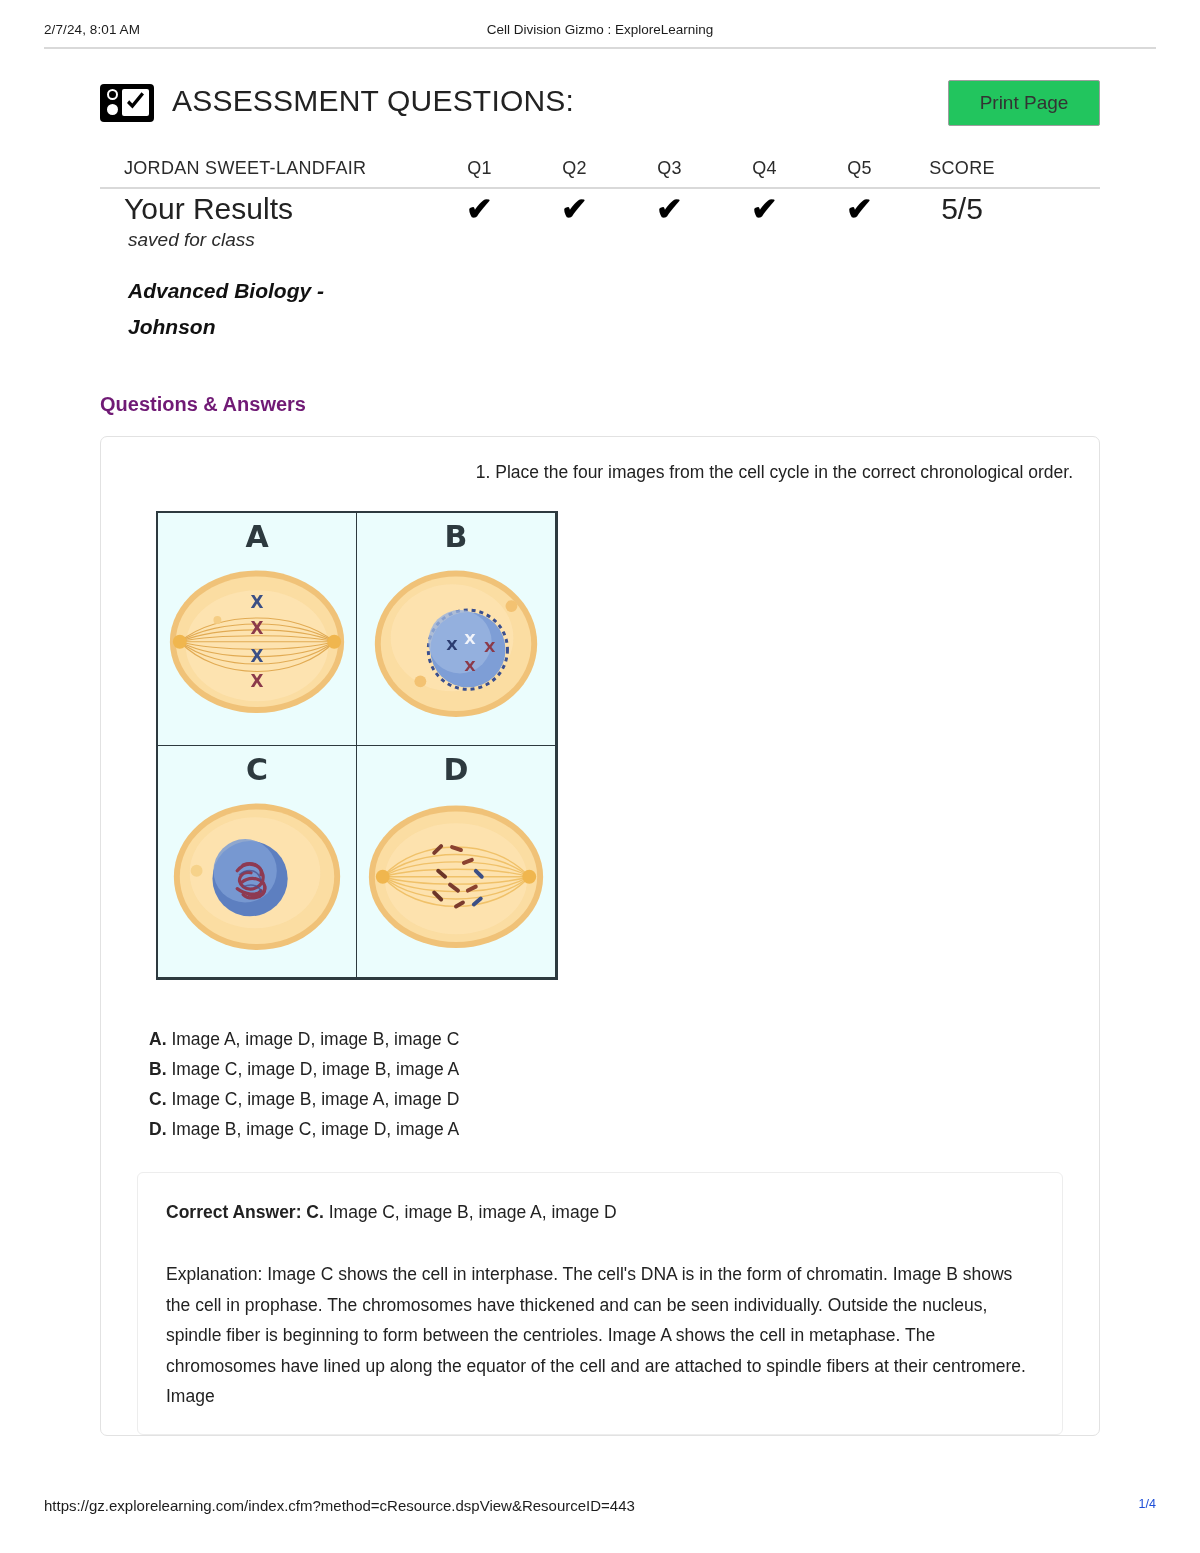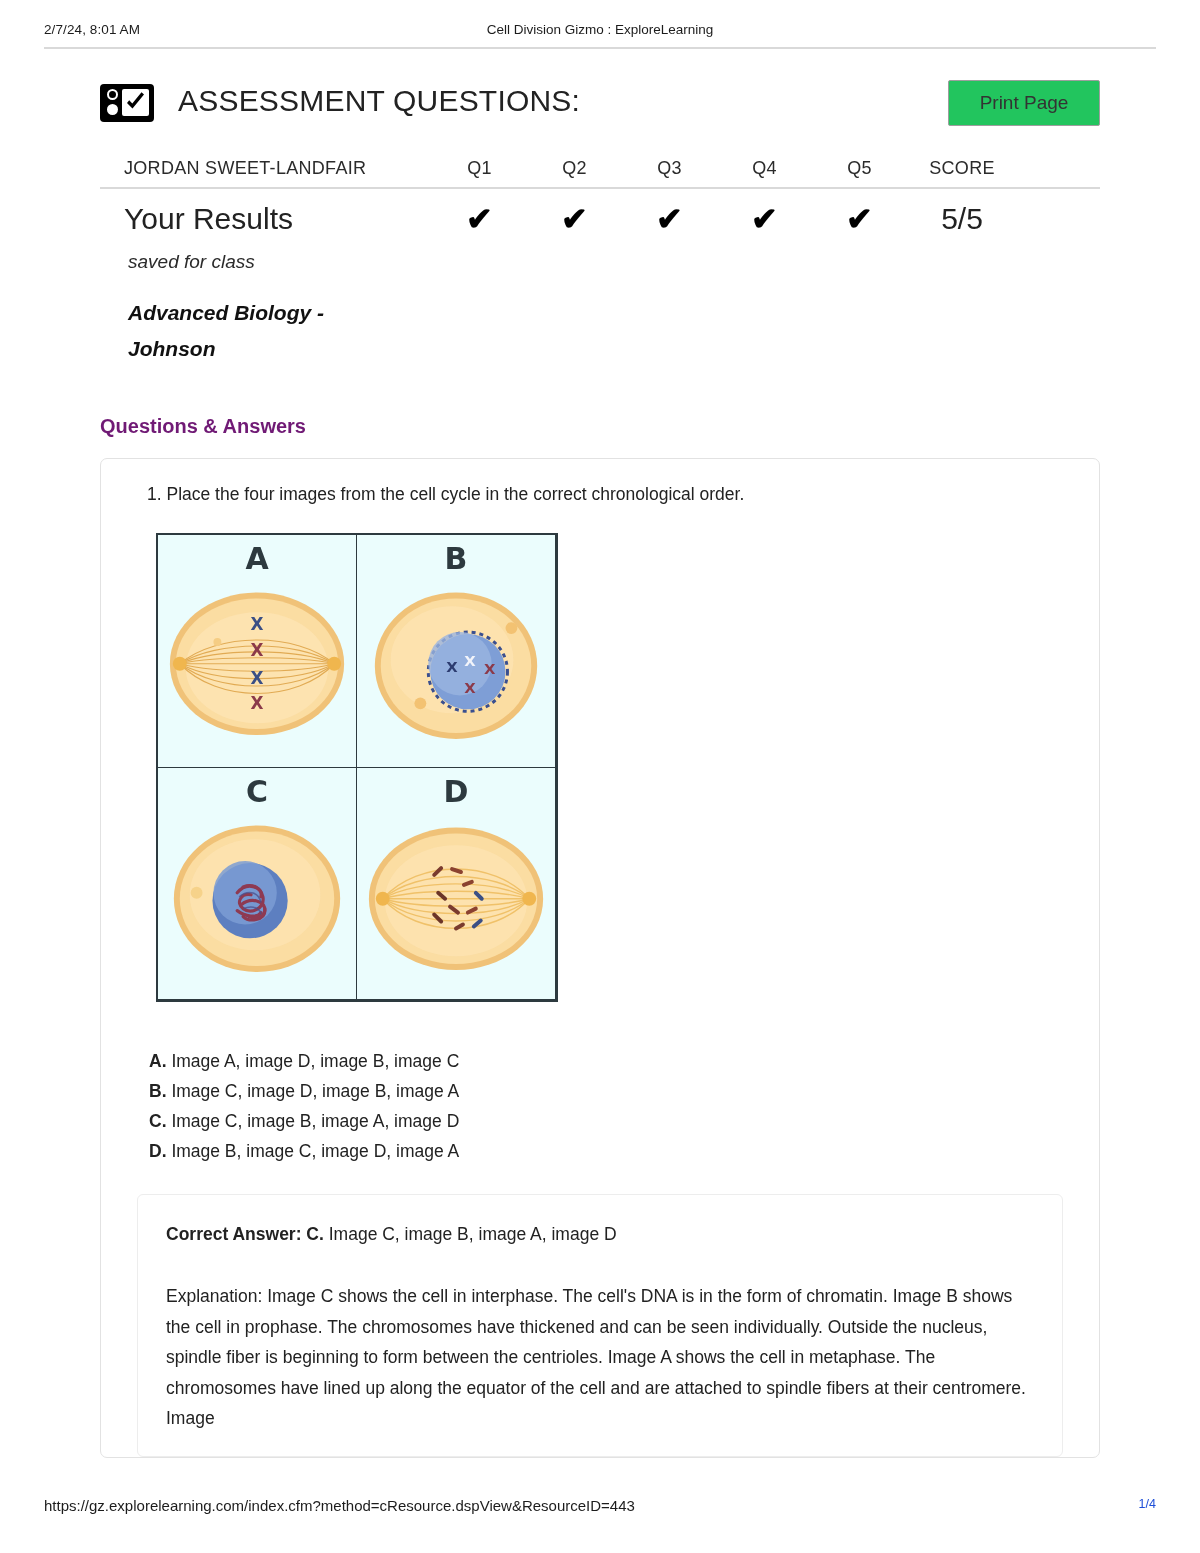--- a/index.html
+++ b/index.html
@@ -85,21 +85,21 @@
     position: absolute;
     right: 5px; top: 5px;
     width: 27px; height: 27px;
     background: #fff;
     border-radius: 2px;
   }
   .assess-icon .cbox svg { display:block; width:27px; height:27px; }
 
   .assess-title {
     position: absolute;
-    left: 78px; top: 0;
+    left: 72px; top: 0;
     font-size: 30px;
     font-weight: 400;
     color: #222;
     letter-spacing: .2px;
     line-height: 46px;
   }
   .print-btn {
     position: absolute;
     right: 0; top: 2px;
     width: 152px; height: 46px;
@@ -143,39 +143,39 @@
     font-size: 18px;
     color: #2b2b2b;
     letter-spacing: .3px;
     padding-bottom: 6px;
   }
   .res-rule {
     height: 2px;
     background: #d9d9d9;
     margin-top: 2px;
   }
-  .res-body { margin-top: 10px; }
+  .res-body { margin-top: 0; }
   .res-your {
     font-size: 30px;
     color: #222;
     line-height: 40px;
   }
   .check {
     font-size: 32px;
     line-height: 40px;
     color: #000;
     font-weight: bold;
   }
   .score-val {
     font-size: 30px;
     line-height: 40px;
     color: #222;
   }
   .saved-for {
-    margin-top: 12px;
+    margin-top: 0;
     padding-left: 28px;
     font-size: 19px;
     font-style: italic;
     color: #2b2b2b;
   }
   .class-name {
     margin-top: 22px;
     padding-left: 28px;
     font-size: 21px;
     font-style: italic;
@@ -197,20 +197,21 @@
     border: 1px solid #e2e2e2;
     border-radius: 7px;
     padding: 22px 26px 0 26px;
     box-sizing: border-box;
   }
   .q-text {
     font-size: 17.5px;
     color: #222;
     line-height: 26px;
     padding-left: 20px;
+    text-align: right;
   }
 
   
   .figure-wrap {
     margin: 26px 0 0 29px;
   }
   .cell-grid {
     width: 402px;
     height: 469px;
     border: 2px solid #2d3a3f;

